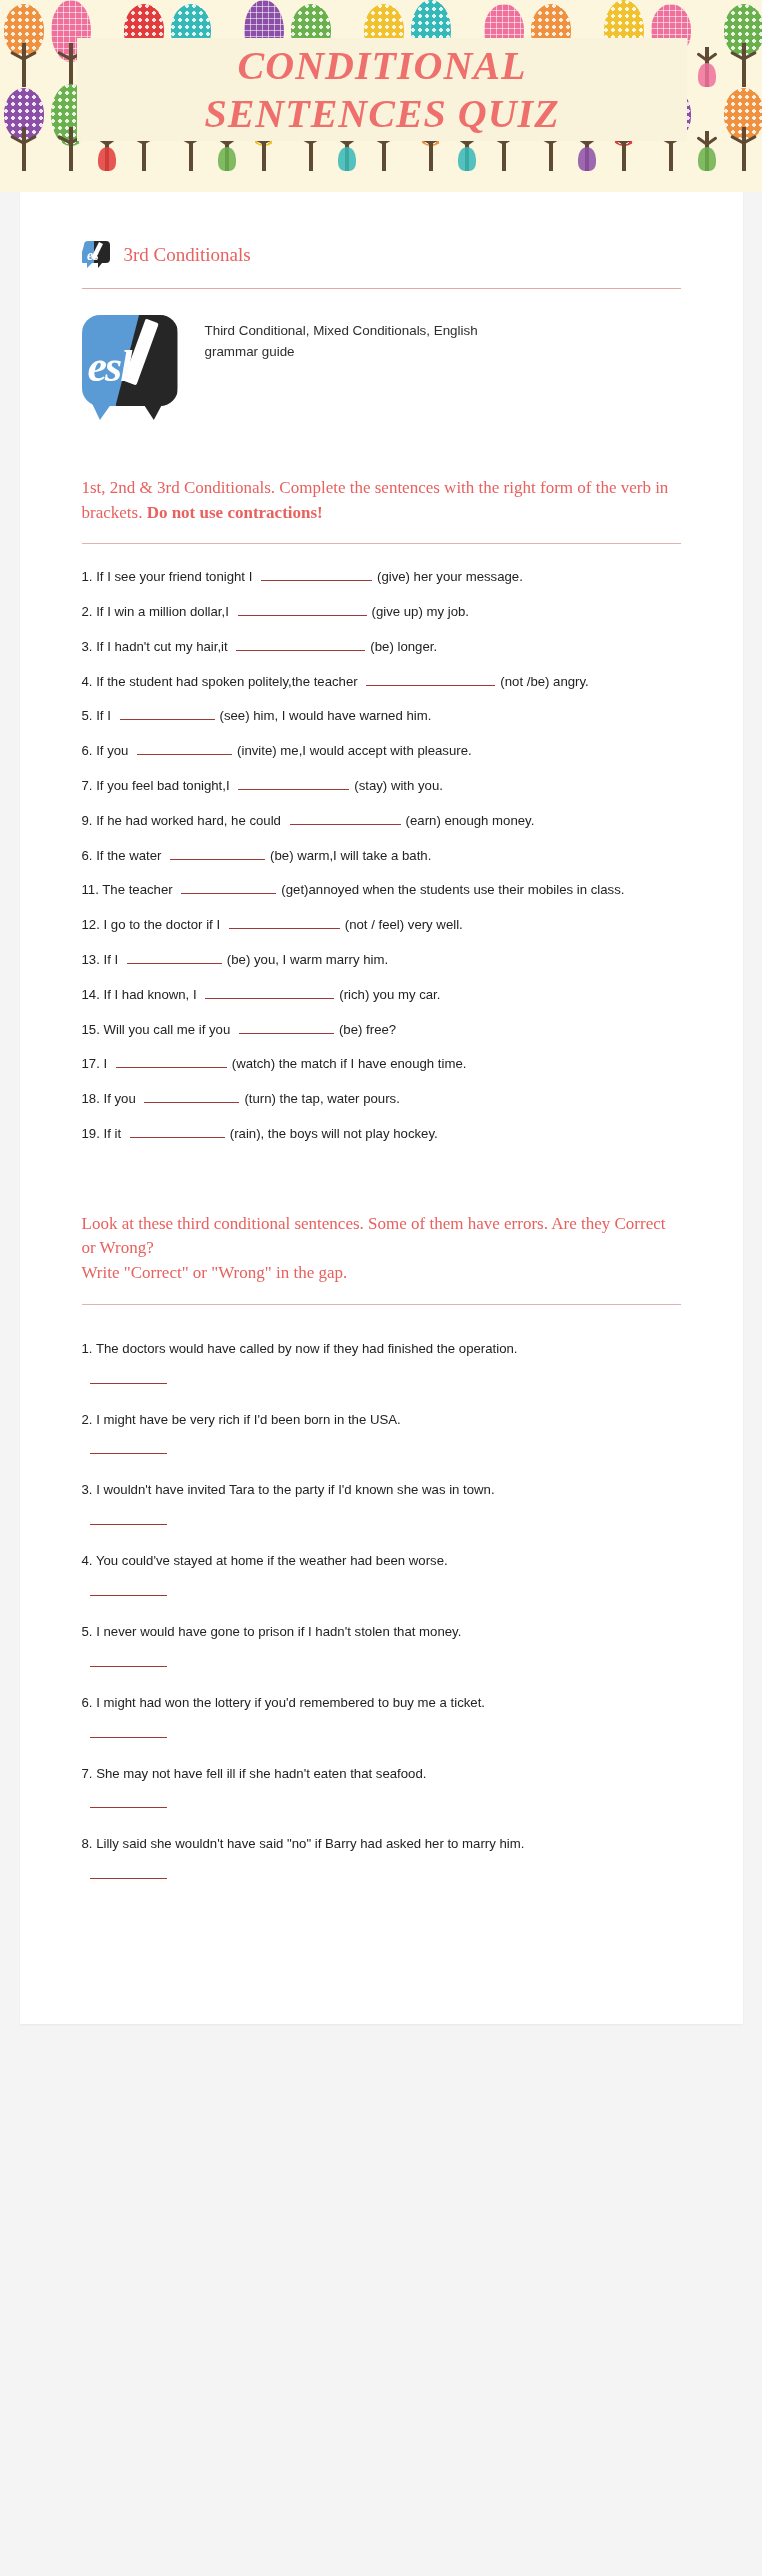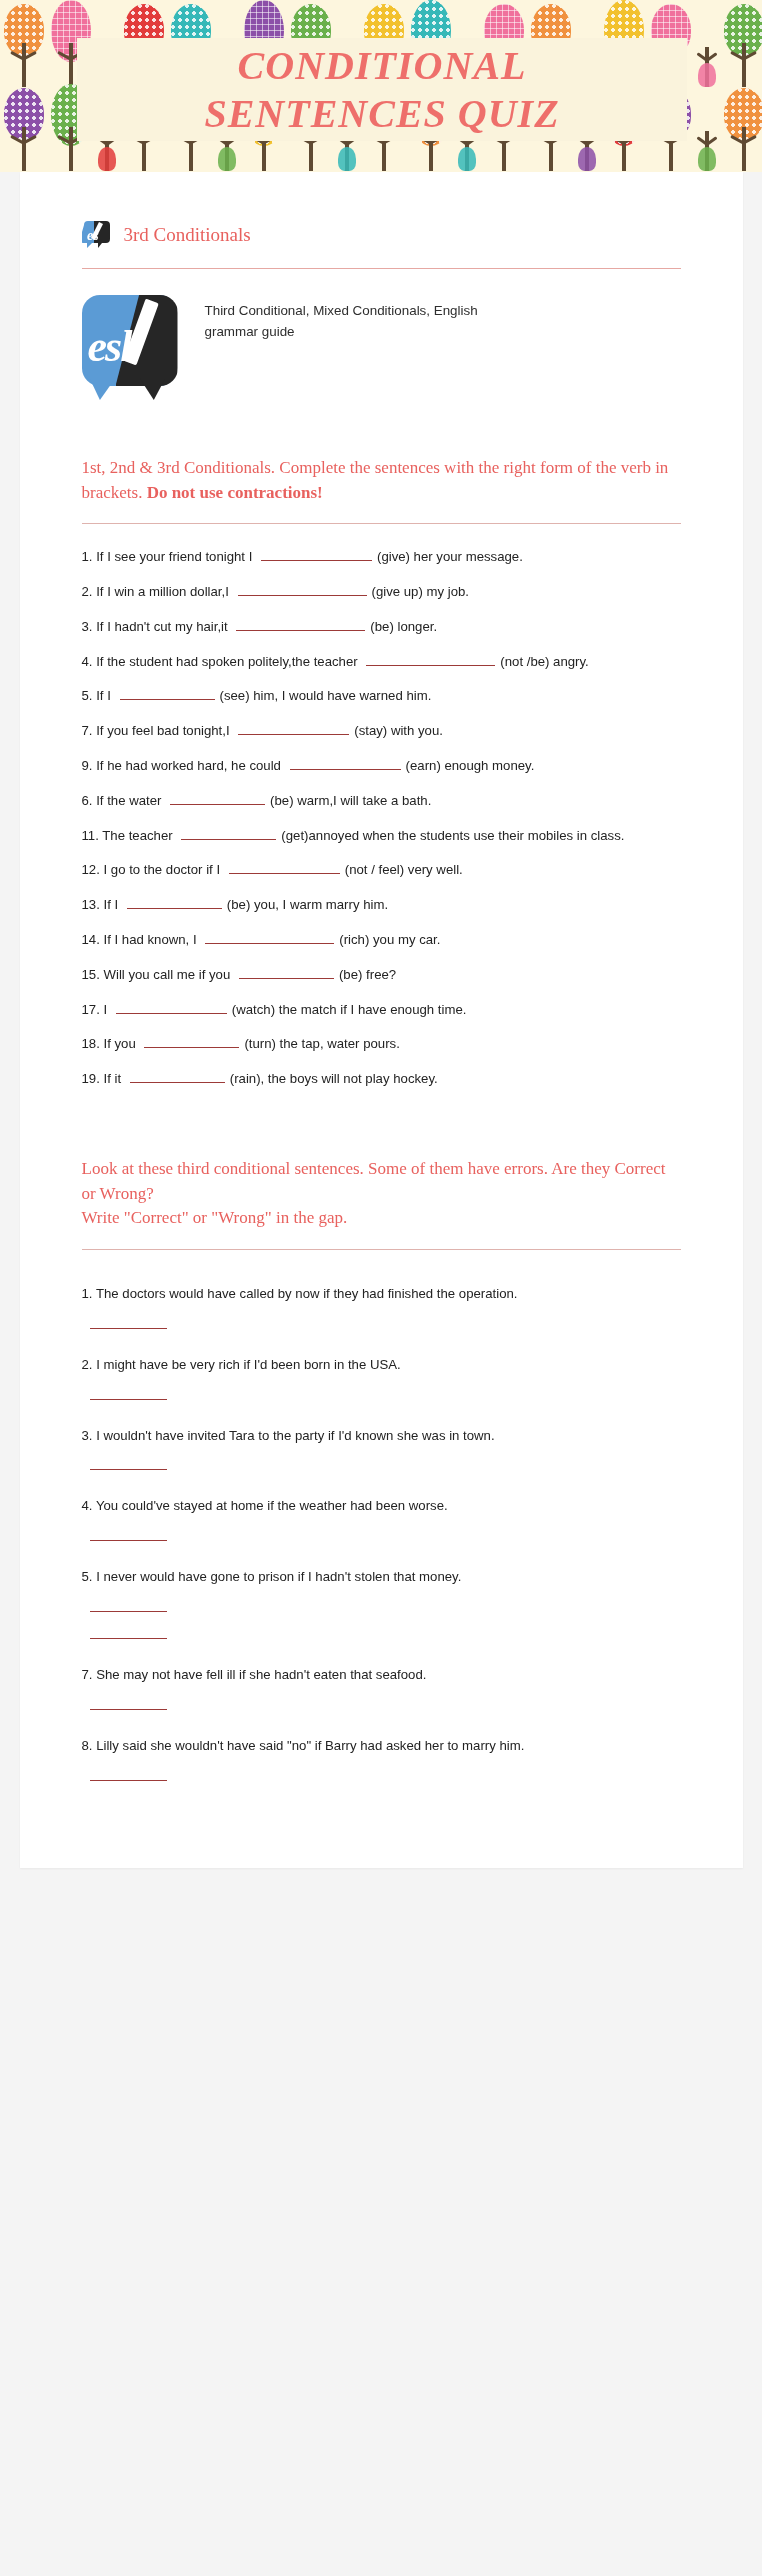--- a/index.html
+++ b/index.html
@@ -17,21 +17,21 @@
     width: 762px;
     min-height: 2576px;
     background: #f4f4f4;
     overflow: hidden;
   }
 
   
   .banner {
     position: relative;
     width: 762px;
-    height: 172px;
+    height: 192px;
     background: #fdf6de;
     overflow: hidden;
   }
   .tree-row {
     position: absolute;
     left: 0;
     width: 814px;
     height: 87px;
     display: flex;
     align-items: flex-end;
@@ -120,21 +120,21 @@
     text-align: center;
     white-space: nowrap;
   }
 
   
   .card {
     position: relative;
     margin: 0 auto;
     width: 723px;
     background: #ffffff;
-    padding: 0 0 61px 0;
+    padding: 0 0 119px 0;
     box-sizing: border-box;
     box-shadow: 0 1px 2px rgba(0,0,0,.05);
   }
   .inner {
     padding: 0 62px 0 62px;
   }
 
   
   .title-row {
     display: flex;
@@ -557,20 +557,21 @@
       </div>
 
       <div class="rule thin"></div>
 
       <div class="qlist" id="qlist1">
           <div class="q"><span>1.</span><span> If I see your friend tonight I</span> <span class="blank w3"></span><span>(give) her your message.</span></div>
           <div class="q"><span>2.</span><span> If I win a million dollar,I</span> <span class="blank w4"></span><span>(give up) my job.</span></div>
           <div class="q"><span>3.</span><span> If I hadn't cut my hair,it</span> <span class="blank w4"></span><span>(be) longer.</span></div>
           <div class="q"><span>4.</span><span> If the student had spoken politely,the teacher</span> <span class="blank w4"></span><span>(not /be) angry.</span></div>
           <div class="q"><span>5.</span><span> If I</span> <span class="blank w2"></span><span>(see) him, I would have warned him.</span></div>
+          <div class="q"><span>6.</span><span> If you</span> <span class="blank w2"></span><span>(invite) me,I would accept with pleasure.</span></div>
           <div class="q"><span>7.</span><span> If you feel bad tonight,I</span> <span class="blank w3"></span><span>(stay) with you.</span></div>
           <div class="q"><span>9.</span><span> If he had worked hard, he could</span> <span class="blank w3"></span><span>(earn) enough money.</span></div>
           <div class="q"><span>6.</span><span> If the water</span> <span class="blank w2"></span><span>(be) warm,I will take a bath.</span></div>
           <div class="q"><span>11.</span><span> The teacher</span> <span class="blank w2"></span><span>(get)annoyed when the students use their mobiles in class.</span></div>
           <div class="q"><span>12.</span><span> I go to the doctor if I</span> <span class="blank w3"></span><span>(not / feel) very well.</span></div>
           <div class="q"><span>13.</span><span> If I</span> <span class="blank w2"></span><span>(be) you, I warm marry him.</span></div>
           <div class="q"><span>14.</span><span> If I had known, I</span> <span class="blank w4"></span><span>(rich) you my car.</span></div>
           <div class="q"><span>15.</span><span> Will you call me if you</span> <span class="blank w2"></span><span>(be) free?</span></div>
           <div class="q"><span>17.</span><span> I</span> <span class="blank w3"></span><span>(watch) the match if I have enough time.</span></div>
           <div class="q"><span>18.</span><span> If you</span> <span class="blank w2"></span><span>(turn) the tap, water pours.</span></div>
@@ -588,20 +589,21 @@
           <div class="q2"><span>1.</span> <span>The doctors would have called by now if they had finished the operation.</span></div>
           <div class="ans-line"></div>
           <div class="q2"><span>2.</span> <span>I might have be very rich if I'd been born in the USA.</span></div>
           <div class="ans-line"></div>
           <div class="q2"><span>3.</span> <span>I wouldn't have invited Tara to the party if I'd known she was in town.</span></div>
           <div class="ans-line"></div>
           <div class="q2"><span>4.</span> <span>You could've stayed at home if the weather had been worse.</span></div>
           <div class="ans-line"></div>
           <div class="q2"><span>5.</span> <span>I never would have gone to prison if I hadn't stolen that money.</span></div>
           <div class="ans-line"></div>
+          <div class="q2"><span>6.</span> <span>I might had won the lottery if you'd remembered to buy me a ticket.</span></div>
           <div class="ans-line"></div>
           <div class="q2"><span>7.</span> <span>She may not have fell ill if she hadn't eaten that seafood.</span></div>
           <div class="ans-line"></div>
           <div class="q2"><span>8.</span> <span>Lilly said she wouldn't have said "no" if Barry had asked her to marry him.</span></div>
           <div class="ans-line"></div>
         </div>
 
     </div>
   </div>
 </div>

